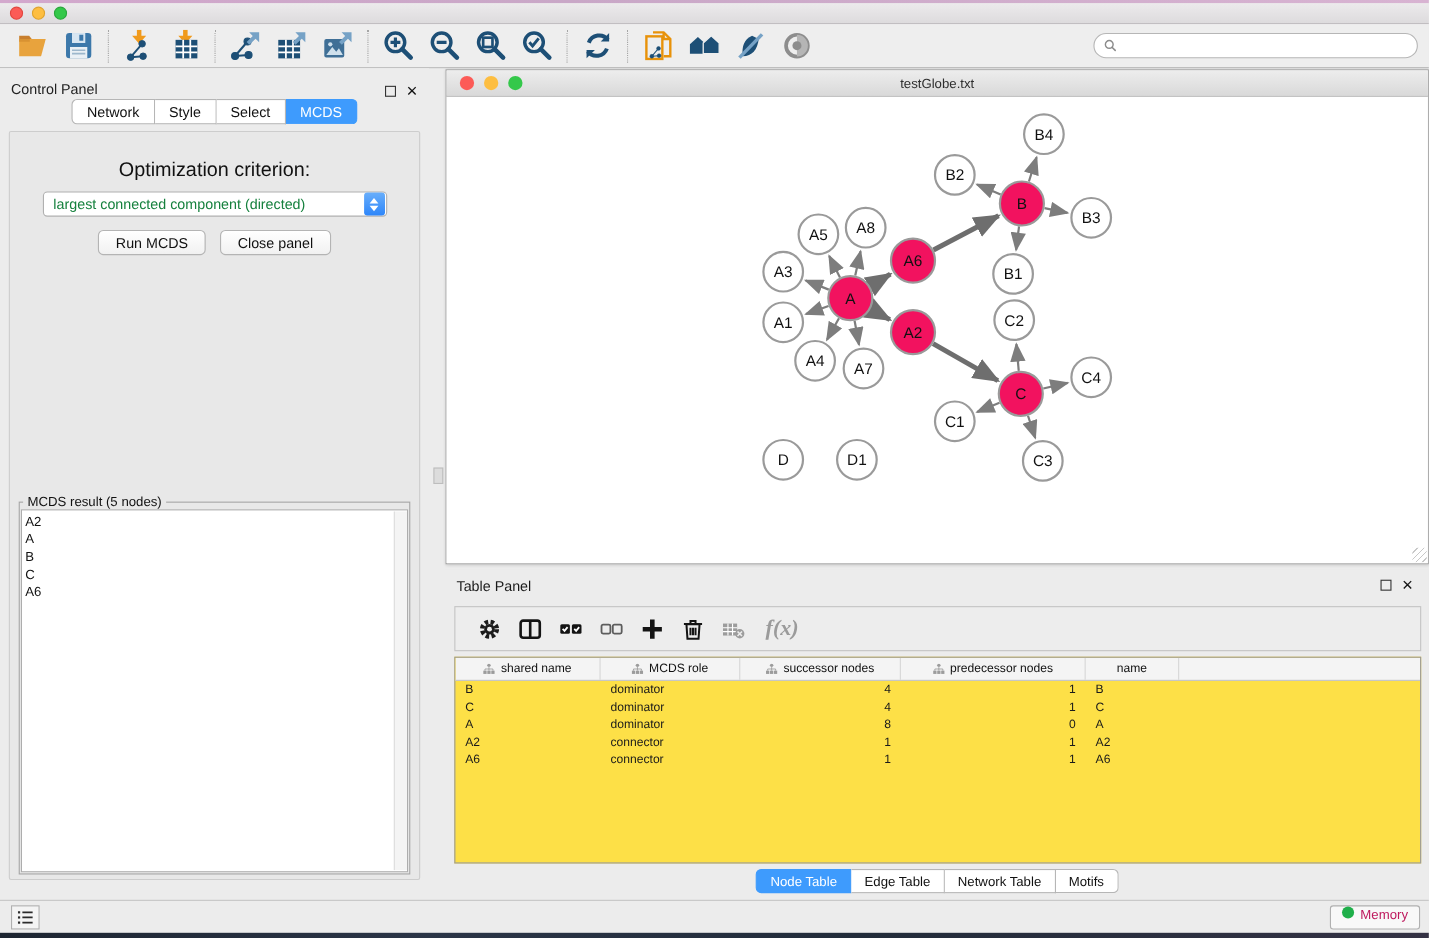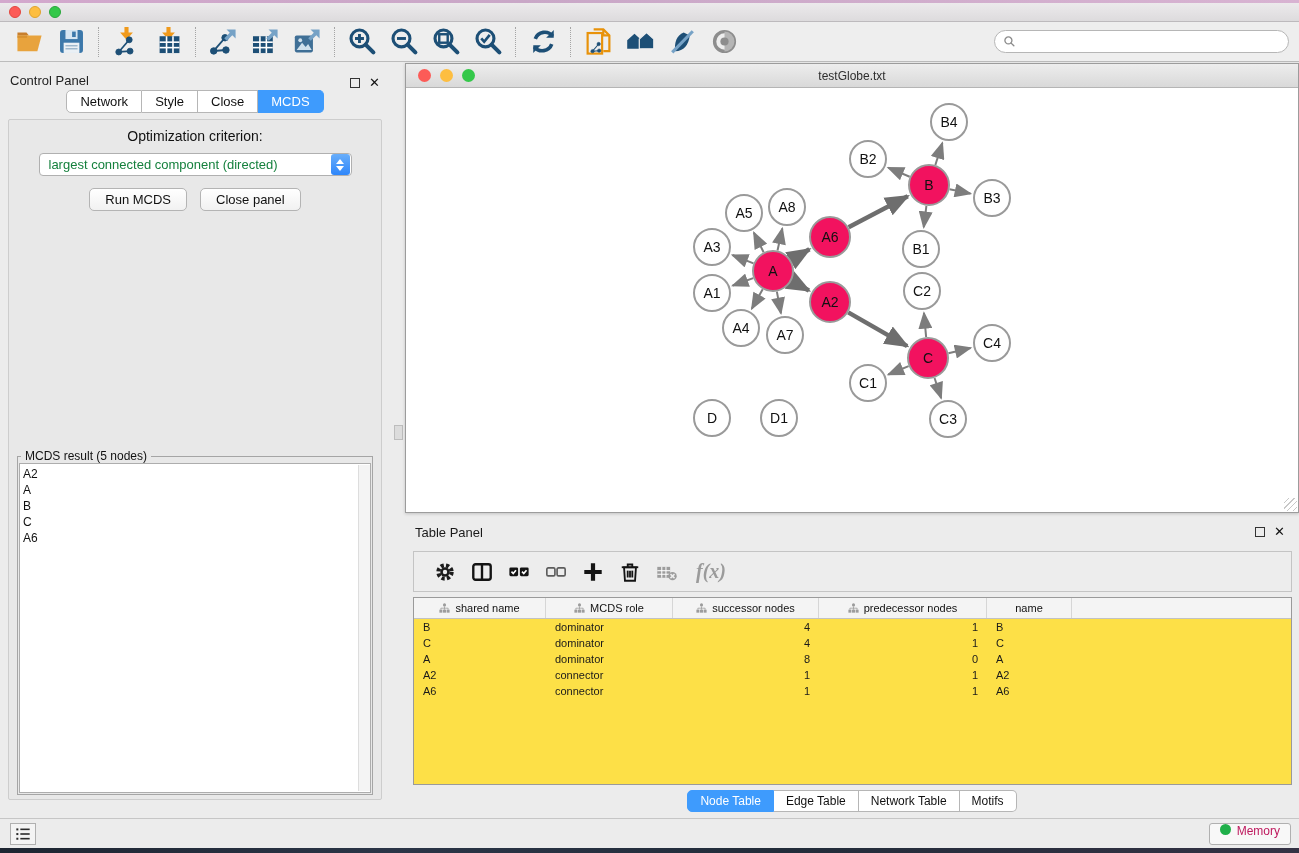--- a/index.html
+++ b/index.html
@@ -40,21 +40,21 @@
   .seg-tabs { display:flex; justify-content:center; }
   .seg-tabs .seg { background:#fff; border:1px solid #b6b6b6; border-left:none; font-size:13px;
     padding:3px 13px; color:#111; cursor:default; }
   .seg-tabs .seg:first-child { border-left:1px solid #b6b6b6; border-radius:5px 0 0 5px; }
   .seg-tabs .seg:last-child { border-radius:0 5px 5px 0; }
   .seg-tabs .seg.selected { background:#3e9bfd; border-color:#3e9bfd; color:#fff; }
 
   .cp-tabs { margin-top:2px; }
   .cp-body { position:absolute; left:8px; right:8px; top:57px; bottom:18px;
     background:#e8e8e8; border:1px solid #cdcdcd; border-radius:2px; }
-  .opt-label { text-align:center; margin-top:8px; font-size:14px; color:#111; }
+  .opt-label { text-align:center; margin-top:24px; font-size:18px; color:#111; }
   .dropdown { position:relative; margin:9px auto 0; width:313px; height:23px; background:#fff;
     border:1px solid #b0b0b0; border-radius:4px; display:flex; align-items:center; }
   .dropdown .dd-text { flex:1; font-size:13px; padding-left:9px; color:#15803d; white-space:nowrap; }
   .dd-stepper { width:19px; height:21px; border-radius:3px; margin-right:1px;
     background:linear-gradient(#68aefb,#2e86fa); display:flex; flex-direction:column;
     align-items:center; justify-content:center; gap:2px; }
   .dd-up { width:0;height:0;border-left:4px solid transparent;border-right:4px solid transparent;border-bottom:5px solid #fff; }
   .dd-down { width:0;height:0;border-left:4px solid transparent;border-right:4px solid transparent;border-top:5px solid #fff; }
   .cp-buttons { display:flex; justify-content:center; gap:13px; margin-top:12px; }
   .mac-btn { background:linear-gradient(#ffffff,#f1f1f1); border:1px solid #b4b4b4; border-radius:5px;
@@ -307,21 +307,21 @@
   <div class="panel-header">
     <span class="ph-title">Control Panel</span>
     <span class="win-btns">
       <span class="wb-float"></span>
       <span class="wb-close">✕</span>
     </span>
   </div>
   <div class="seg-tabs cp-tabs" id="cp-tabs">
       <div class="seg">Network</div>
       <div class="seg">Style</div>
-      <div class="seg">Close</div>
+      <div class="seg">Select</div>
       <div class="seg selected">MCDS</div>
     </div>
   <div class="cp-body">
     <div class="opt-label">Optimization criterion:</div>
     <div class="dropdown">
       <span class="dd-text">largest connected component (directed)</span>
       <span class="dd-stepper">
           <span class="dd-up"></span>
           <span class="dd-down"></span>
         </span>

